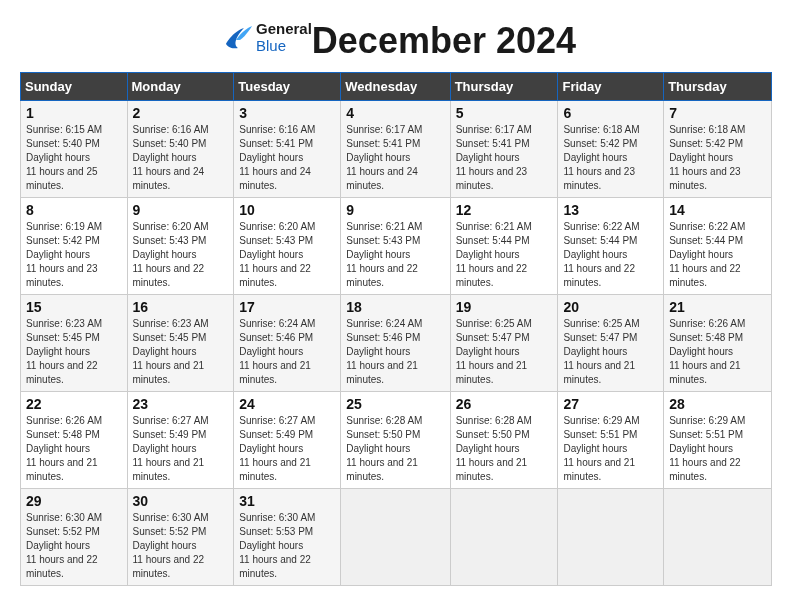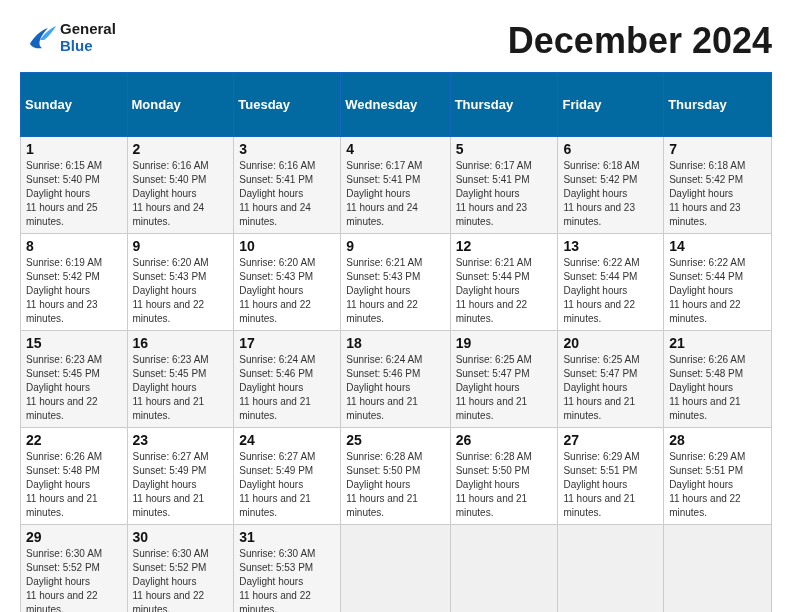--- a/index.html
+++ b/index.html
@@ -5,21 +5,21 @@
     * { box-sizing: border-box; margin: 0; padding: 0; }
     body {
       font-family: Arial, sans-serif;
       background: #fff;
       width: 792px;
       min-height: 612px;
       padding: 20px;
     }
     .header {
       display: flex;
-      justify-content: space-between;
+      justify-content: center;
       align-items: flex-start;
       margin-bottom: 10px;
     }
     .logo {
       display: flex;
       align-items: center;
       gap: 4px;
     }
     .logo-bird {
       width: 36px;
@@ -36,23 +36,23 @@
     .subtitle {
       font-size: 16px;
       color: #333;
     }
     table {
       width: 100%;
       border-collapse: collapse;
       font-size: 11px;
     }
     thead tr th {
-      background-color: #0369a1;
+      background-color: #404040;
       color: #fff;
-      padding: 24px 4px;
+      padding: 6px 4px;
       text-align: left;
       font-size: 13px;
       font-weight: bold;
       border: 1px solid #1565C0;
     }
     tbody tr td {
       border: 1px solid #ccc;
       padding: 4px 5px;
       vertical-align: top;
       width: 113px;
@@ -85,21 +85,21 @@
 <body>
 
 <div class="header">
   <div class="logo">
     <svg class="logo-bird" viewBox="0 0 36 30">
       <path d="M10 22 C10 22 16 10 28 6 C28 6 22 12 20 18 C18 24 22 26 22 26 C22 26 14 28 10 22Z" fill="#1565C0"></path>
       <path d="M20 18 C20 18 26 8 36 4 C36 4 30 14 24 18Z" fill="#42A5F5"></path>
     </svg>
     <div>
       <div style="font-size:15px;font-weight:bold;color:#1a1a1a;">General</div>
-      <div style="font-size:15px;font-weight:bold;color:#1565C0;">Blue</div>
+      <div style="font-size:15px;font-weight:normal;color:#1565C0;">Blue</div>
     </div>
   </div>
   <div class="title-block">
     <div class="month-title">December 2024</div>
   </div>
 </div>
 
 <table>
   <thead>
     <tr>

